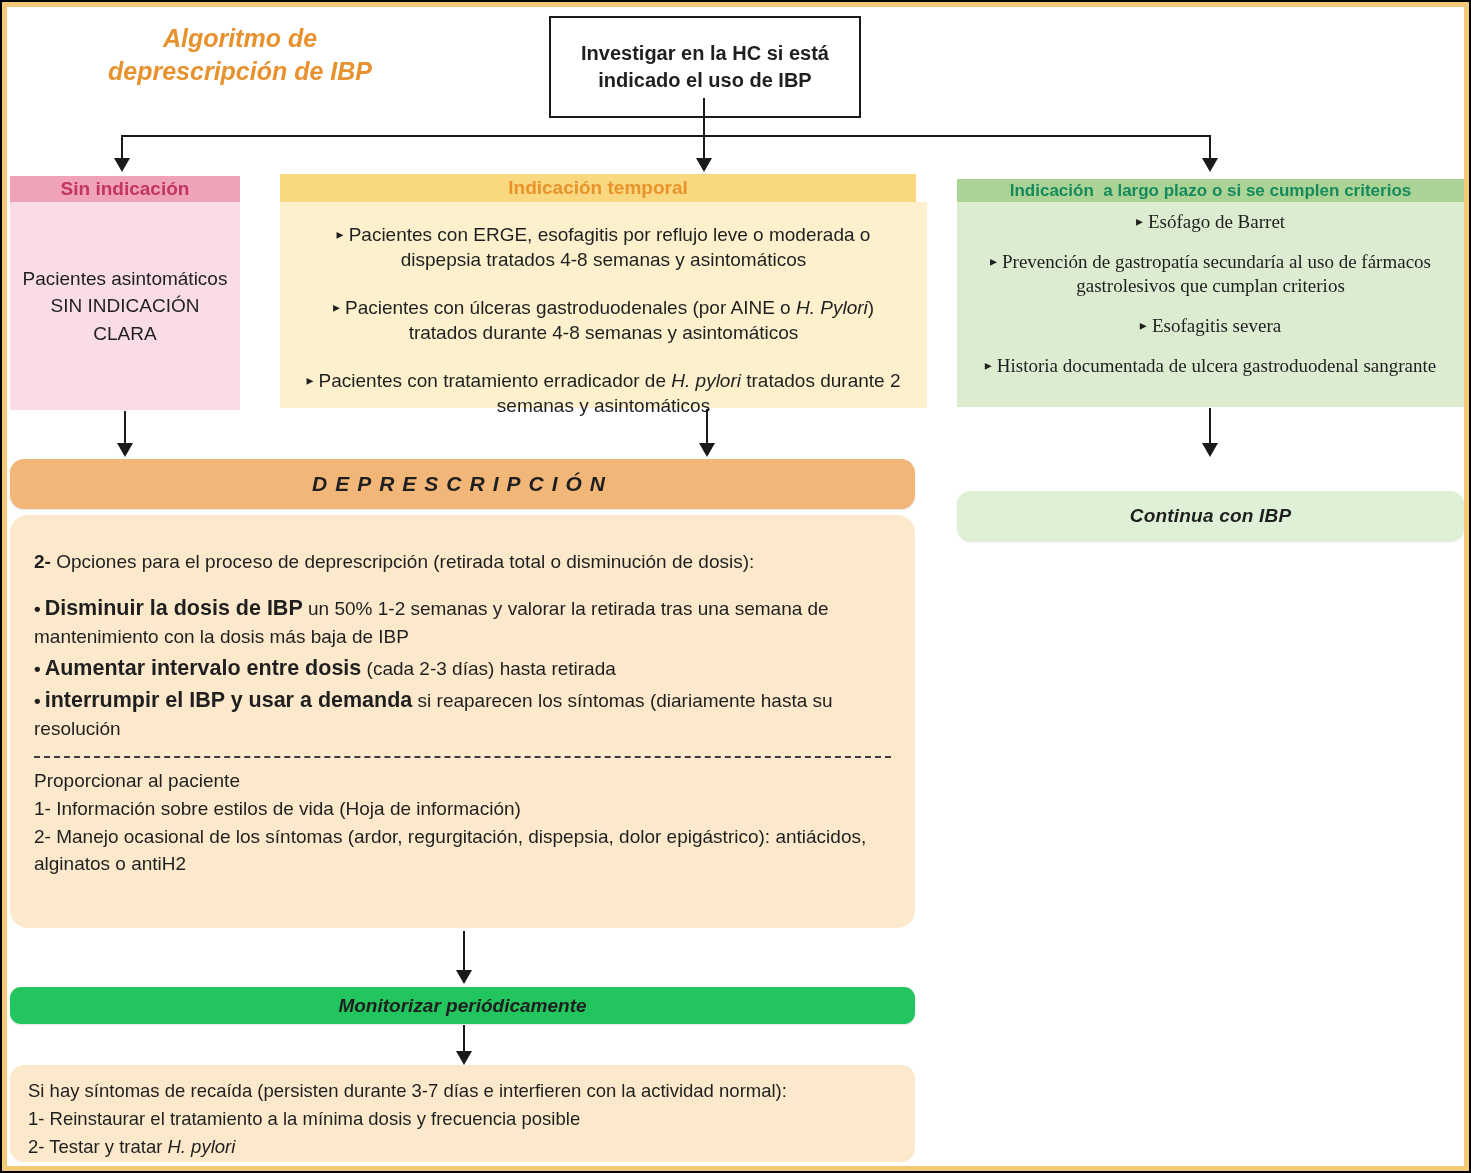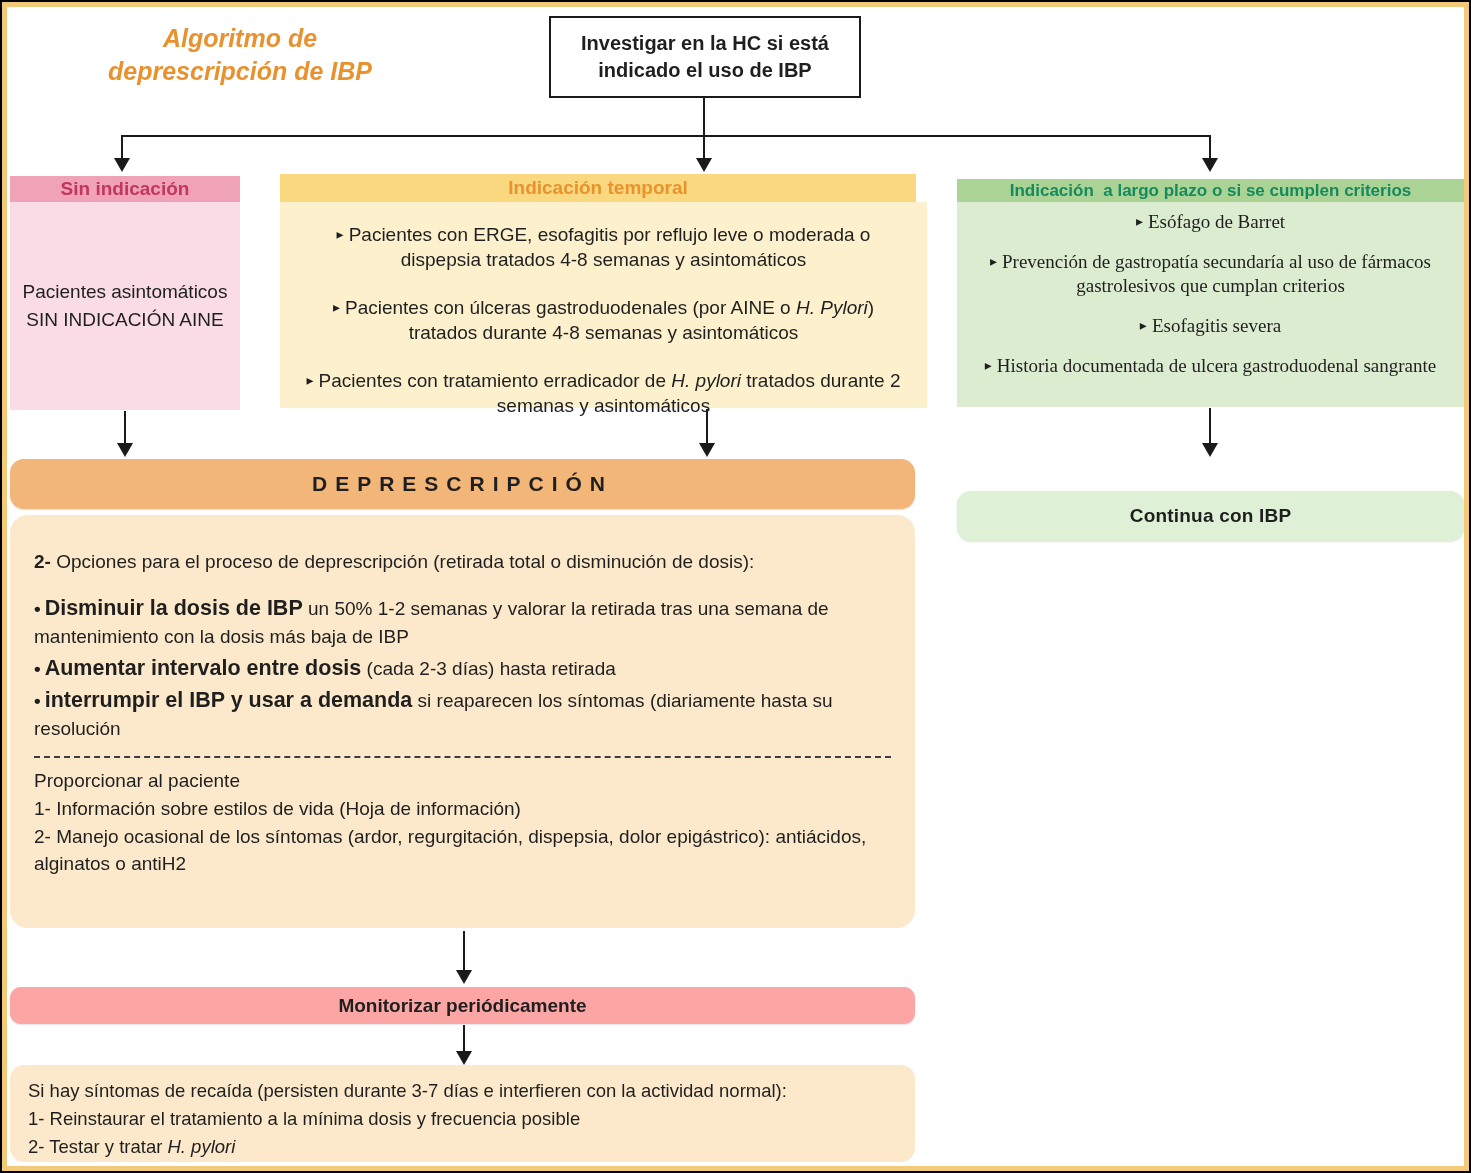--- a/index.html
+++ b/index.html
@@ -15,21 +15,21 @@
     pointer-events:none; z-index:50;
   }
   
   .title {
     position:absolute; left:88px; top:20px; width:300px;
     text-align:center; font-weight:bold; font-size:25px; line-height:1.3;
     color:#e8922f;
     font-style:italic;
   }
   .top-box {
-    position:absolute; left:547px; top:14px; width:312px; height:82px;
+    position:absolute; left:547px; top:14px; width:312px; height:102px;
     border:2.5px solid #1a1a1a; background:#fff; box-sizing:border-box;
     display:flex; align-items:center; justify-content:center;
     text-align:center; font-weight:bold; font-size:20px; line-height:1.35;
     padding:0 9px;
   }
   
   .vline { position:absolute; width:2px; background:#1a1a1a; }
   .hline { position:absolute; height:2px; background:#1a1a1a; }
   .ahead {
     position:absolute; width:0; height:0;
@@ -60,25 +60,25 @@
   .green-body {
     left:955px; top:200px; width:507px; height:205px; background:#dcecd1;
     font-size:19px; line-height:1.3; padding:8px 12px 0; text-align:center;
   }
   .green-body .li { margin-bottom:15px;font-family:Liberation Serif, serif; }
   .blt { font-size:14px; margin-right:5px; position:relative; top:-2px; }
   
   .bar {
     position:absolute; box-sizing:border-box; border-radius:14px;
     display:flex; align-items:center; justify-content:center;
-    font-weight:bold; box-shadow:0 1px 2px rgba(0,0,0,.12);
+    font-weight:bold; box-shadow:0 1px 2px rgba(0,0,0,.12);font-style:italic;
   }
   .depr-bar   { left:8px; top:457px; width:905px; height:50px; background:#f2b679; font-size:21px; letter-spacing:8px; }
   .cont-box   { left:955px; top:457px; width:507px; height:50px; background:#def0d6; font-size:19px; letter-spacing:.2px;margin-top:32px; }
-  .mon-bar    { left:8px; top:985px; width:905px; height:37px; background:#fca5a5; font-size:19px; border-radius:11px; }
+  .mon-bar    { left:8px; top:985px; width:905px; height:37px; background:#22c55e; font-size:19px; border-radius:11px; }
 
   .main-box {
     position:absolute; left:8px; top:513px; width:905px; height:413px;
     background:#fce9cb; border-radius:18px; box-sizing:border-box;
     padding:12px 24px 8px; font-size:19px;
   }
   .main-box .step { margin:2px 0 0; line-height:1.38; }
   .main-box .step2 { margin-top:22px; }
   .opts { list-style:none; margin:18px 0 0; padding:0; }
   .opts li { line-height:1.42; }
@@ -117,21 +117,21 @@
   <div class="ahead" style="left:112px;  top:156px;"></div>
   <div class="vline" style="left:701px;  top:133px; height:24px;"></div>
   <div class="ahead" style="left:694px;  top:156px;"></div>
   <div class="vline" style="left:1207px; top:133px; height:24px;"></div>
   <div class="ahead" style="left:1200px; top:156px;"></div>
 
   <div class="col-hdr pink-hdr">
     <span>Sin indicación</span>
   </div>
   <div class="col-body pink-body">
-    <span>Pacientes asintomáticos SIN INDICACIÓN AINE</span>
+    <span>Pacientes asintomáticos SIN INDICACIÓN CLARA</span>
   </div>
 
   <div class="col-hdr yellow-hdr">
     <span>Indicación temporal</span>
   </div>
   <div class="col-body yellow-body">
     <div class="li">
       <span class="blt">▸</span><span>Pacientes con ERGE, esofagitis por reflujo leve o moderada o dispepsia tratados 4-8 semanas y asintomáticos</span><span class="it"></span><span></span>
     </div>
     <div class="li">

